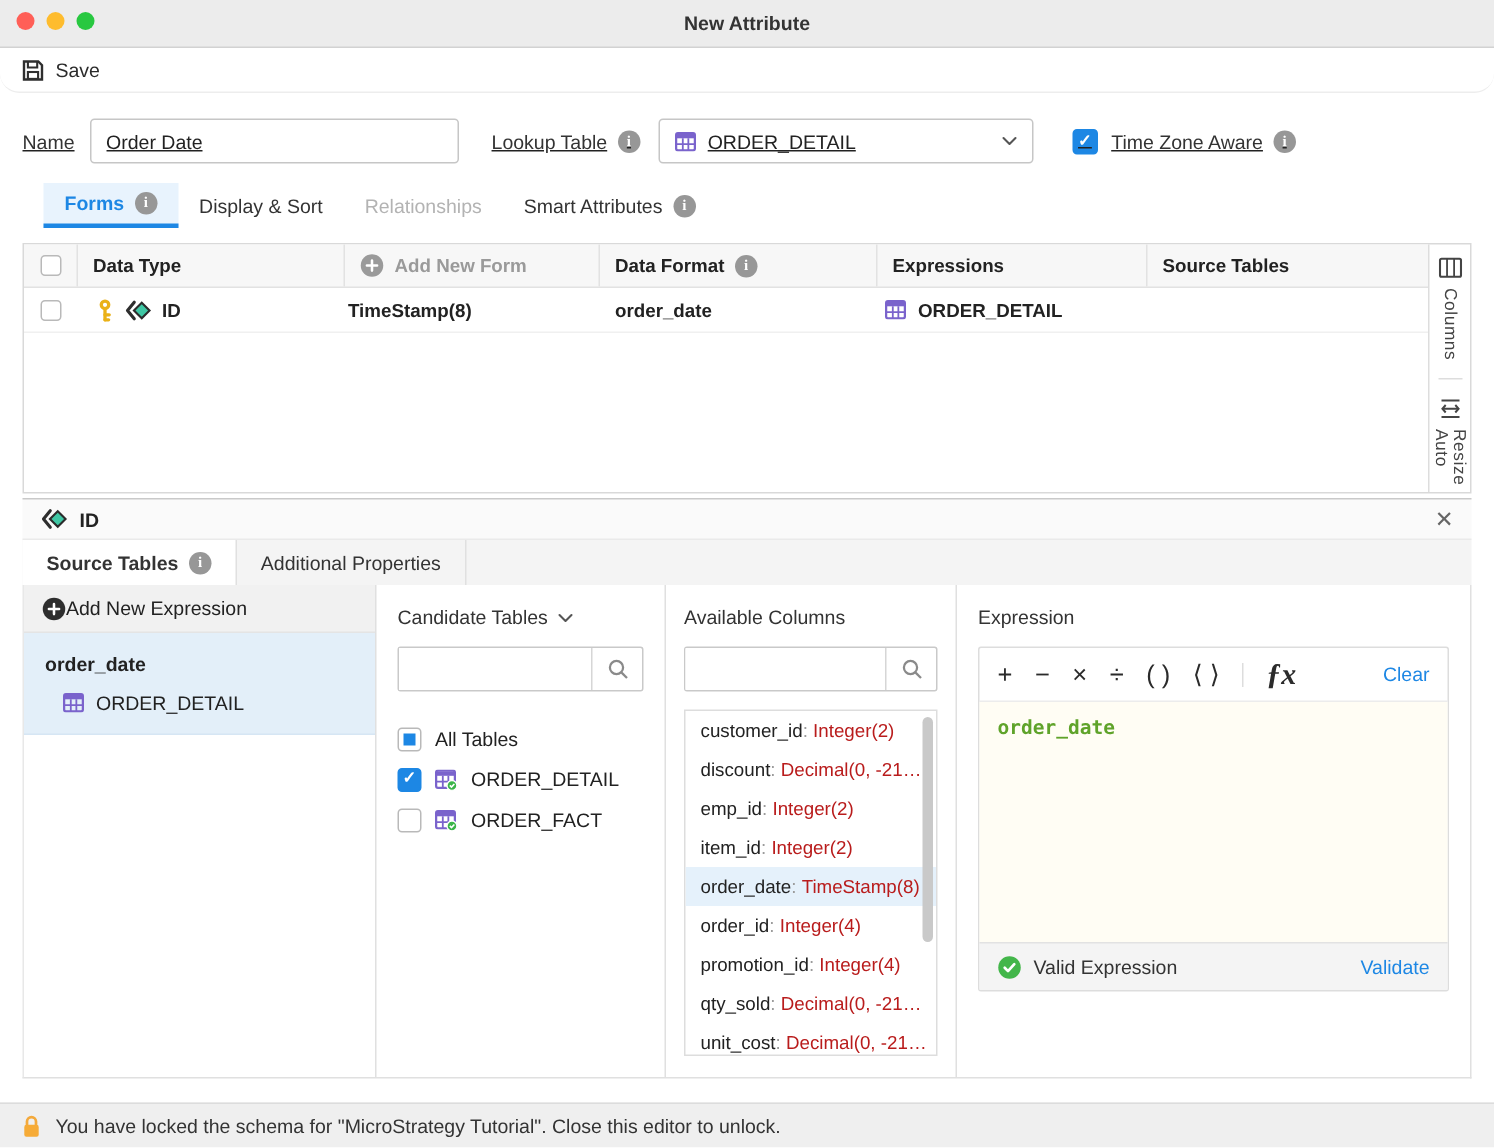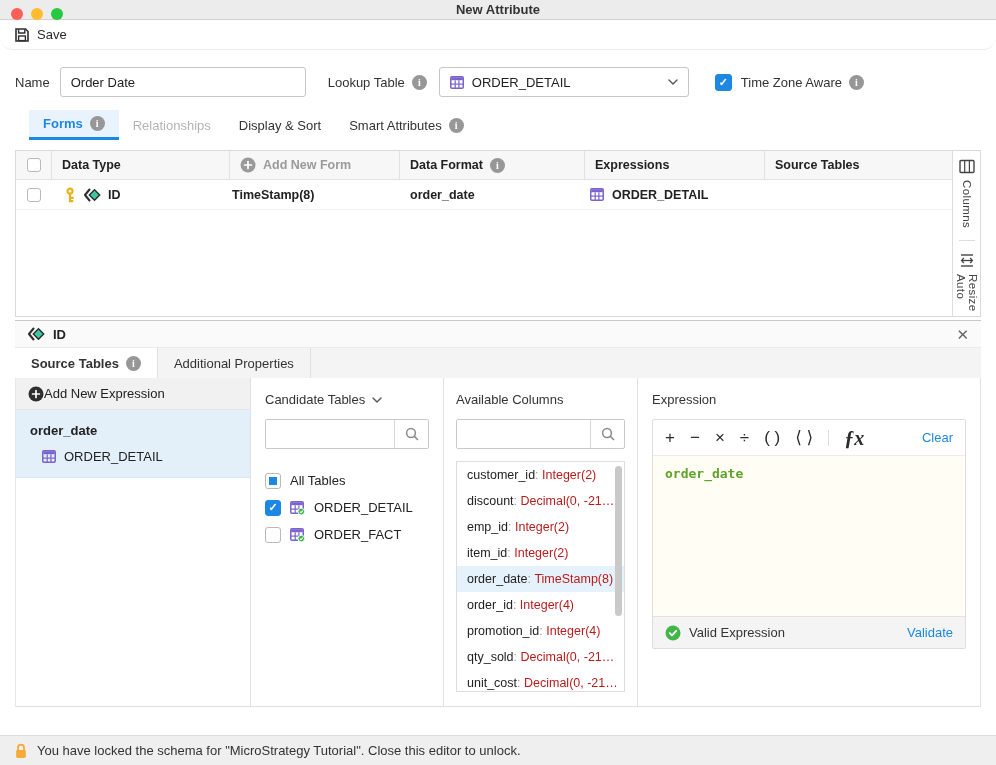--- a/index.html
+++ b/index.html
@@ -5,34 +5,34 @@
   * { margin:0; padding:0; box-sizing:border-box; }
   html,body { width:996px; height:765px; }
   body {
     font-family:"Liberation Sans", sans-serif;
     background:#fff; color:#222; position:relative; overflow:hidden;
     font-size:13px;
   }
   .icon { display:inline-block; vertical-align:middle; flex:none; }
 
   
-  .titlebar { height:20px; background:#ececec; border-bottom:1px solid #d2d2d2;
+  .titlebar { height:32px; background:#ececec; border-bottom:1px solid #d2d2d2;
     display:flex; align-items:center; justify-content:center; position:relative; }
   .traffic { position:absolute; left:11px; top:8px; display:flex; gap:8px; }
   .dot { width:12px; height:12px; border-radius:50%; }
   .dot.red{ background:#ff5f57; } .dot.yellow{ background:#febc2e; } .dot.green{ background:#28c840; }
   .win-title { font-weight:bold; font-size:13px; color:#333; }
 
   
   .toolbar { height:30px; display:flex; align-items:center; padding-left:14px; border-bottom:1px solid #ededed;border-radius:13px; }
   .save-btn { display:flex; align-items:center; gap:7px; background:none; border:none;
     font:13px "Liberation Sans",sans-serif; color:#2b2b2b; cursor:pointer; }
 
   
-  .form-row { margin:17px 15px 0; height:30px; display:flex; align-items:center; }
+  .form-row { margin:17px 15px 0; height:30px; display:flex; align-items:center;text-decoration:underline; }
   .lbl { color:#333; }
   .name-input { width:246px; height:30px; margin-left:10px; border:1px solid #c6c6c6; border-radius:3px;
     padding:0 10px; font:13px "Liberation Sans",sans-serif; color:#222; }
   .info { width:15px; height:15px; border-radius:50%; background:#979797; color:#fff;
     display:inline-flex; align-items:center; justify-content:center; font-size:10px; font-weight:bold;
     font-family:"Liberation Serif",serif; margin-left:7px; flex:none; }
   .info::after { content:"i"; }
   .lookup-lbl { margin-left:22px; }
   .dropdown { width:250px; height:30px; margin-left:12px; border:1px solid #c6c6c6; border-radius:3px;
     display:flex; align-items:center; padding:0 10px; gap:8px; background:#fff; cursor:pointer; }
@@ -232,25 +232,25 @@
   <span class="cb checked tz-cb"></span>
   <span class="lbl tz-lbl">Time Zone Aware</span>
   <span class="info"></span>
 </div>
 
 <div class="tabs">
   <div class="tab active">
     <span>Forms</span>
     <span class="info"></span>
   </div>
+  <div class="tab">
+    <span>Display &amp; Sort</span>
+  </div>
   <div class="tab disabled">
     <span>Relationships</span>
-  </div>
-  <div class="tab">
-    <span>Display &amp; Sort</span>
   </div>
   <div class="tab">
     <span>Smart Attributes</span>
     <span class="info"></span>
   </div>
 </div>
 
 <div class="forms-table">
   <div class="table-main">
     <div class="thead">

